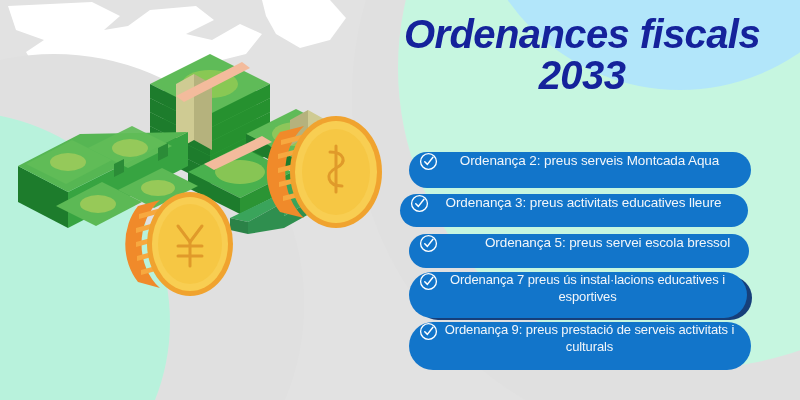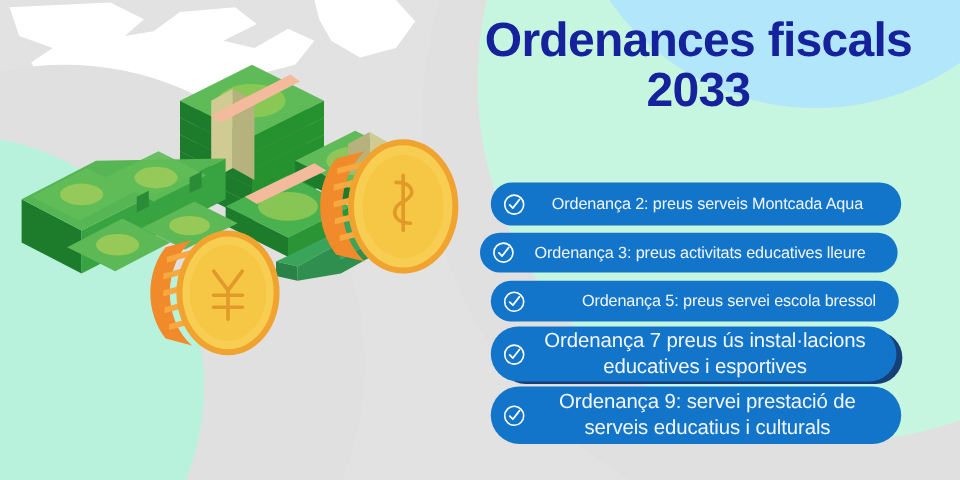--- a/index.html
+++ b/index.html
@@ -76,20 +76,21 @@
 
   .headline {
     position:absolute;
     left:0; top:14px; width:400px;
     text-align:center;
     color:#15229b;
     font-size:40px;
     font-weight:bold;
     line-height:1.02;
     letter-spacing:-0.6px;
+    font-style:italic;
   }
   .headline .yr { display:block; }
 
   .subhead {
     position:absolute;
     left:0; top:113px; width:400px;
     text-align:center;
     color:#2b47c4;
     font-size:25px;
     font-weight:bold;
@@ -98,41 +99,40 @@
 
   
   .pill-list { position:absolute; left:0; top:150px; width:418px; }
 
   .pill {
     position:absolute;
     background:#1275ca;
     border-radius:999px;
     color:#f2f6fa;
     display:flex;
-    align-items:center;
     padding:0 10px;
   }
   .pill.has-shadow { box-shadow:6px 3px 0 -1px #163f7a; }
 
   .pill-check {
     flex:0 0 auto;
     width:19px; height:19px;
     display:block;
   }
   .pill-check svg { display:block; width:19px; height:19px; }
 
   .pill-text {
     flex:1 1 auto;
     text-align:center;
     font-size:13.5px;
     line-height:1.28;
     letter-spacing:-0.1px;
     padding:0 4px;
   }
-  .pill-text.two-line { font-size:17px; }
+  .pill-text.two-line { font-size:13px; }
 
   
   .p0 { left:27px; top:2px;   width:342px; height:36px; }
   .p1 { left:18px; top:44px;  width:348px; height:33px; }
   .p2 { left:27px; top:84px;  width:340px; height:34px;gap:38px; }
   .p3 { left:27px; top:122px; width:338px; height:46px; }
   .p4 { left:27px; top:172px; width:342px; height:48px; }
 </style>
 </head>
 <body>
@@ -358,18 +358,18 @@
         <span class="pill-text two-line">Ordenança 7 preus ús instal·lacions educatives i esportives</span>
       </div>
 
       <div class="pill p4">
         <span class="pill-check">
           <svg viewBox="0 0 24 24">
               <circle cx="12" cy="12" r="10" fill="none" stroke="#ffffff" stroke-width="1.7"></circle>
               <path d="M7.3 12.3 L10.6 15.6 L17.6 6.6" fill="none" stroke="#ffffff" stroke-width="1.9" stroke-linecap="round" stroke-linejoin="round"></path>
             </svg>
         </span>
-        <span class="pill-text two-line">Ordenança 9: servei prestació de serveis educatius i culturals</span>
+        <span class="pill-text two-line">Ordenança 9: preus prestació de serveis activitats i culturals</span>
       </div>
 
     </div>
   </div>
 </div>
 
 </body></html>

